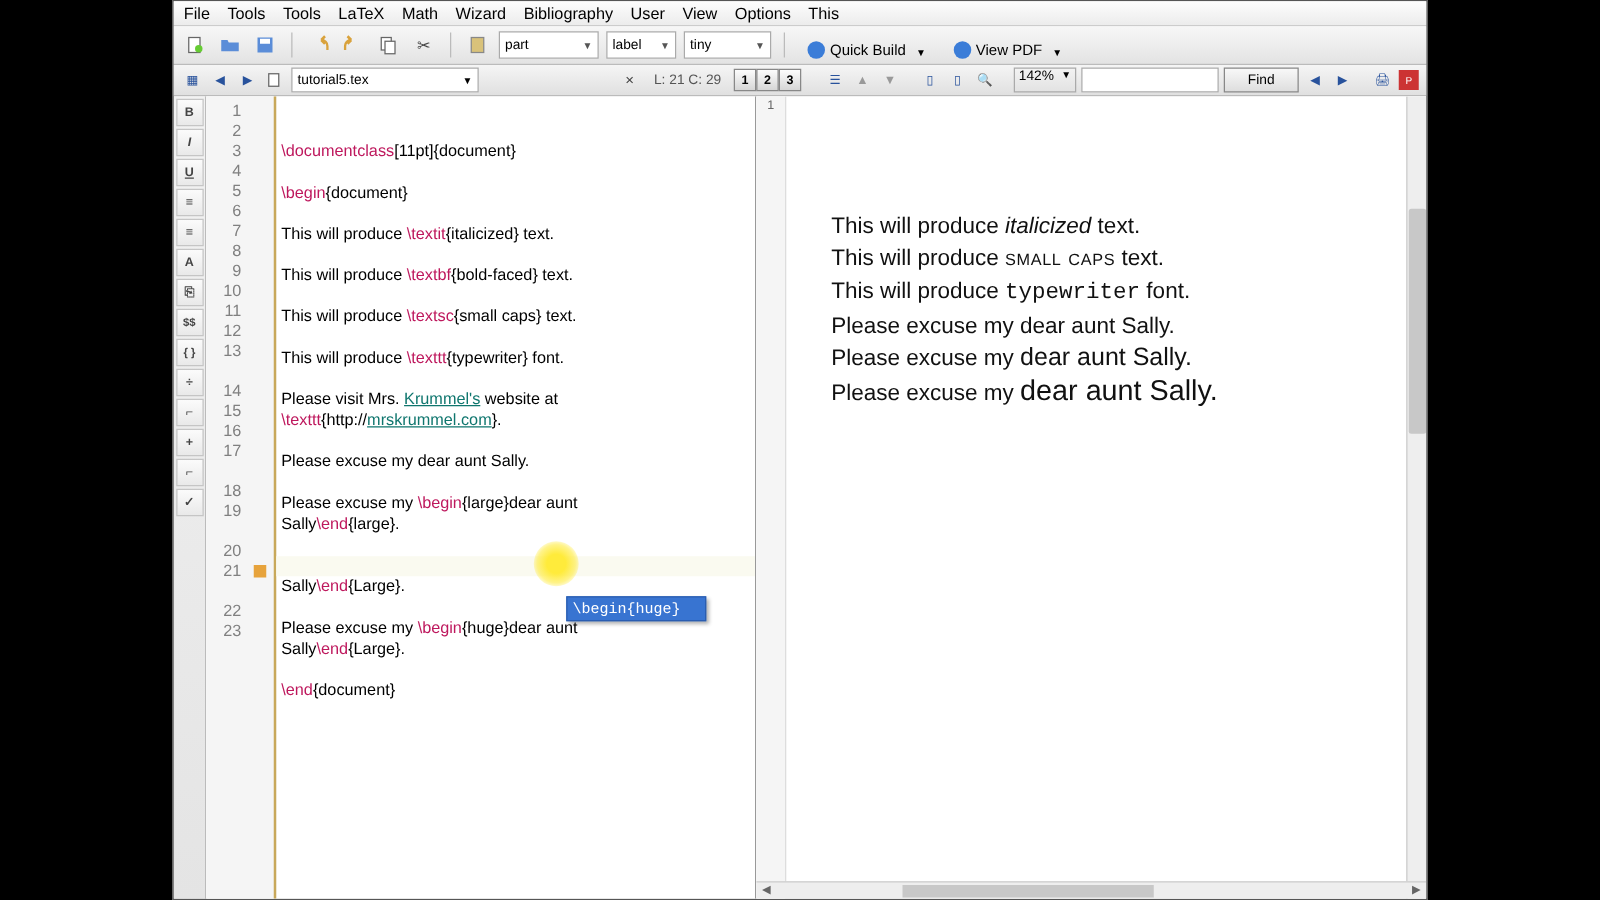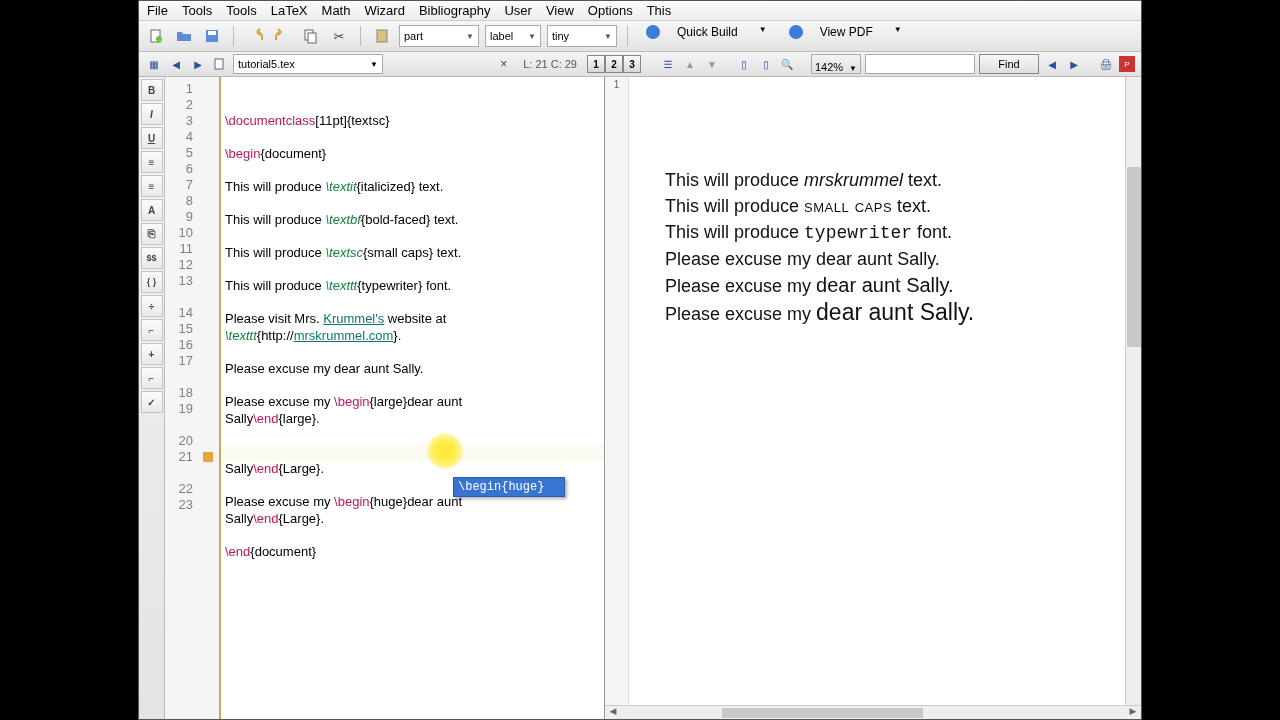--- a/index.html
+++ b/index.html
@@ -6,46 +6,46 @@
 body { background:#000; width:1280px; height:720px; overflow:hidden; }
 .app { width:1004px; height:720px; margin-left:138px; background:#f0f0f0; border:1px solid #555; display:flex; flex-direction:column; }
 .menubar { background:linear-gradient(#fdfdfd,#ececec); border-bottom:1px solid #ccc; padding:2px 8px; display:flex; gap:14px; font-size:13px; }
 .menubar span { cursor:pointer; }
 .toolbar1 { background:linear-gradient(#f7f7f7,#e3e3e3); border-bottom:1px solid #bbb; padding:4px 6px; display:flex; gap:6px; align-items:center; }
 .tbtn { width:22px; height:22px; display:flex; align-items:center; justify-content:center; font-size:13px; color:#444; cursor:pointer; }
 .tbtn svg { width:16px; height:16px; }
 .sep { width:1px; height:20px; background:#bbb; margin:0 4px; }
 .combo { min-width:80px; height:22px; border:1px solid #aaa; background:#fff; font-size:11px; padding:0 4px; display:flex; justify-content:space-between; align-items:center; cursor:pointer; }
 .combo .arr { font-size:8px; color:#555; }
-.actbtn { height:22px; padding:0 8px; display:flex; align-items:flex-start; gap:17px; font-size:12px; cursor:pointer; }
+.actbtn { height:22px; padding:0 8px; display:flex; align-items:flex-end; gap:4px; font-size:12px; cursor:pointer; }
 .actbtn .ico { width:14px; height:14px; background:#3b7dd8; border-radius:50%; }
 .toolbar2 { background:linear-gradient(#f5f5f5,#e0e0e0); border-bottom:1px solid #bbb; padding:2px 6px; display:flex; gap:4px; align-items:center; }
 .navbtn { width:18px; height:18px; font-size:10px; color:#28529c; cursor:pointer; display:flex; align-items:center; justify-content:center; }
 .navbtn svg { width:12px; height:12px; }
 .filetab { flex:0 0 150px; height:20px; border:1px solid #aaa; background:#fff; font-size:11px; padding:0 4px; display:flex; align-items:center; cursor:pointer; }
 .close-x { font-size:12px; color:#444; padding:0 6px; cursor:pointer; }
 .pos-status { font-size:11px; color:#555; padding:0 6px; }
 .viewbtns { display:flex; }
 .viewbtns div { width:18px; height:18px; border:1px solid #888; background:linear-gradient(#fcfcfc,#d6d6d6); font-size:10px; font-weight:bold; display:flex; align-items:center; justify-content:center; cursor:pointer; }
-.zoom { width:50px; height:20px; border:1px solid #aaa; font-size:11px; padding:0 3px; display:flex; align-items:flex-end; }
+.zoom { width:50px; height:20px; border:1px solid #aaa; font-size:11px; padding:0 3px; display:flex; align-items:flex-start; }
 .findbox { width:110px; height:20px; border:1px solid #aaa; background:#fff; }
 .findbtn { width:60px; height:20px; border:1px solid #888; background:linear-gradient(#f8f8f8,#dedede); font-size:11px; display:flex; align-items:center; justify-content:center; cursor:pointer; }
 
 .main { flex:1; display:flex; overflow:hidden; }
 .sidetools { width:26px; background:linear-gradient(#f2f2f2,#e4e4e4); border-right:1px solid #bbb; display:flex; flex-direction:column; padding:2px 0; gap:2px; }
 .sidetools .stbtn { width:22px; height:22px; margin:0 auto; border:1px solid #c5c5c5; background:linear-gradient(#fbfbfb,#e9e9e9); font-size:10px; font-weight:bold; color:#444; display:flex; align-items:center; justify-content:center; cursor:pointer; }
 
 .editor { flex:0 0 440px; display:flex; background:#fff; border-right:1px solid #999; position:relative; }
 .gutter { width:56px; background:#f5f5f5; border-right:2px solid #c8a85a; text-align:right; font-family:'Courier New',monospace; font-size:13px; color:#808080; padding-top:4px; }
 .gutter .ln { height:16px; line-height:16px; padding-right:26px; position:relative; }
 .gutter .mark { position:absolute; right:6px; top:3px; width:10px; height:10px; background:#e7a33c; }
 .code { flex:1; font-family:'Courier New',monospace; font-size:13px; line-height:16px; color:#000; padding:4px 0 0 4px; white-space:pre; position:relative; }
 .curline { position:absolute; left:0; right:0; height:16px; background:#fafaf0; z-index:0; }
 .k-nav { color:#be185d; }
-.k-cmd { color:#15803d;font-style:italic; }
+.k-cmd { color:#be185d; }
 .k-link { color:#0f766e; text-decoration:underline; }
 .hl-spot { position:absolute; width:36px; height:36px; background:radial-gradient(circle,#ffeb3b 30%,rgba(255,235,59,0.6) 60%,transparent 80%); border-radius:50%; z-index:5; pointer-events:none; }
 .autocomplete { position:absolute; background:#3874d1; color:#fff; border:1px solid #2a5db0; font-family:'Courier New',monospace; font-size:12px; padding:1px 20px 1px 4px; z-index:10; box-shadow:2px 2px 3px rgba(0,0,0,0.3); }
 
 .preview { flex:1; background:#fff; position:relative; font-family:'Latin Modern',Georgia,serif; overflow:hidden; }
 .page-gutter { position:absolute; left:0; top:0; width:24px; height:100%; background:#f5f5f5; border-right:1px solid #ddd; font-size:10px; text-align:center; padding-top:2px; color:#666; }
 .pvscroll { position:absolute; right:0; top:0; width:16px; height:100%; background:#eee; border-left:1px solid #ccc; }
 .pvscroll .thumb { width:14px; height:180px; background:#c8c8c8; margin:90px 1px 0; border-radius:2px; }
 .hscroll { position:absolute; left:0; bottom:0; right:0; height:14px; background:#eee; border-top:1px solid #ccc; display:flex; }
 .hscroll .harrow { width:16px; font-size:9px; text-align:center; color:#666; }
@@ -231,21 +231,21 @@
         <div class="ln">19</div>
           <div class="ln"></div>
           <div class="ln">20</div>
         <div class="ln">21<span class="mark"></span></div>
         <div class="ln"></div>
           <div class="ln">22</div>
           <div class="ln">23</div>
       </div>
       <div class="code">
 <div class="curline" style="top:368px"></div>
-<span class="k-nav">\documentclass</span><span>[11pt]{textsc}</span>
+<span class="k-nav">\documentclass</span><span>[11pt]{document}</span>
 
 <span class="k-nav">\begin</span><span>{document}</span>
 
 <span>This will produce </span><span class="k-cmd">\textit</span><span>{italicized}</span><span> text.</span>
 
 <span>This will produce </span><span class="k-cmd">\textbf</span><span>{bold-faced}</span><span> text.</span>
 
 <span>This will produce </span><span class="k-cmd">\textsc</span><span>{small caps}</span><span> text.</span>
 
 <span>This will produce </span><span class="k-cmd">\texttt</span><span>{typewriter}</span><span> font.</span>
@@ -266,21 +266,21 @@
 
 <span class="k-nav">\end</span><span>{document}</span>
         <div class="hl-spot" style="left:206px; top:356px"></div>
         <div class="autocomplete" style="left:232px; top:400px">\begin{huge}</div>
       </div>
     </div>
 
     <div class="preview">
       <div class="page-gutter"><span>1</span></div>
       <div class="doc">
-        <p><span>This will produce </span><i>mrskrummel</i><span> text.</span></p>
+        <p><span>This will produce </span><i>italicized</i><span> text.</span></p>
         <p><span>This will produce </span><span class="sc">small caps</span><span> text.</span></p>
         <p><span>This will produce </span><span class="tt">typewriter</span><span> font.</span></p>
         <p>Please excuse my dear aunt Sally.</p>
         <p><span>Please excuse my </span><span class="sz-large">dear aunt Sally.</span></p>
         <p><span>Please excuse my </span><span class="sz-Large">dear aunt Sally.</span></p>
       </div>
       <div class="pvscroll">
           <div class="thumb"></div>
         </div>
       <div class="hscroll">

